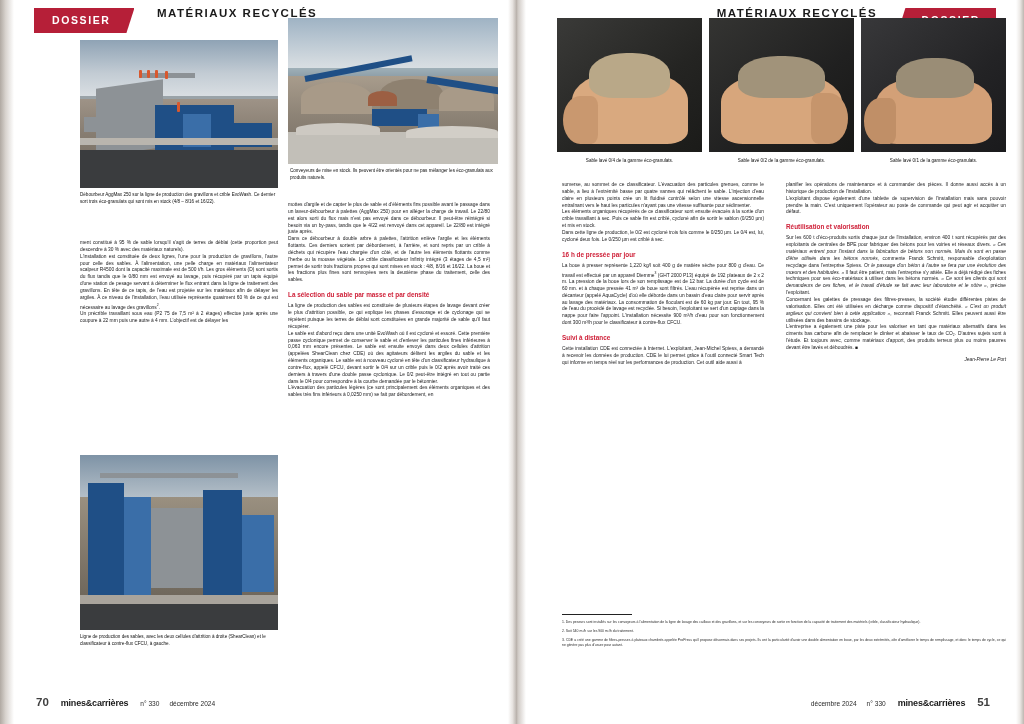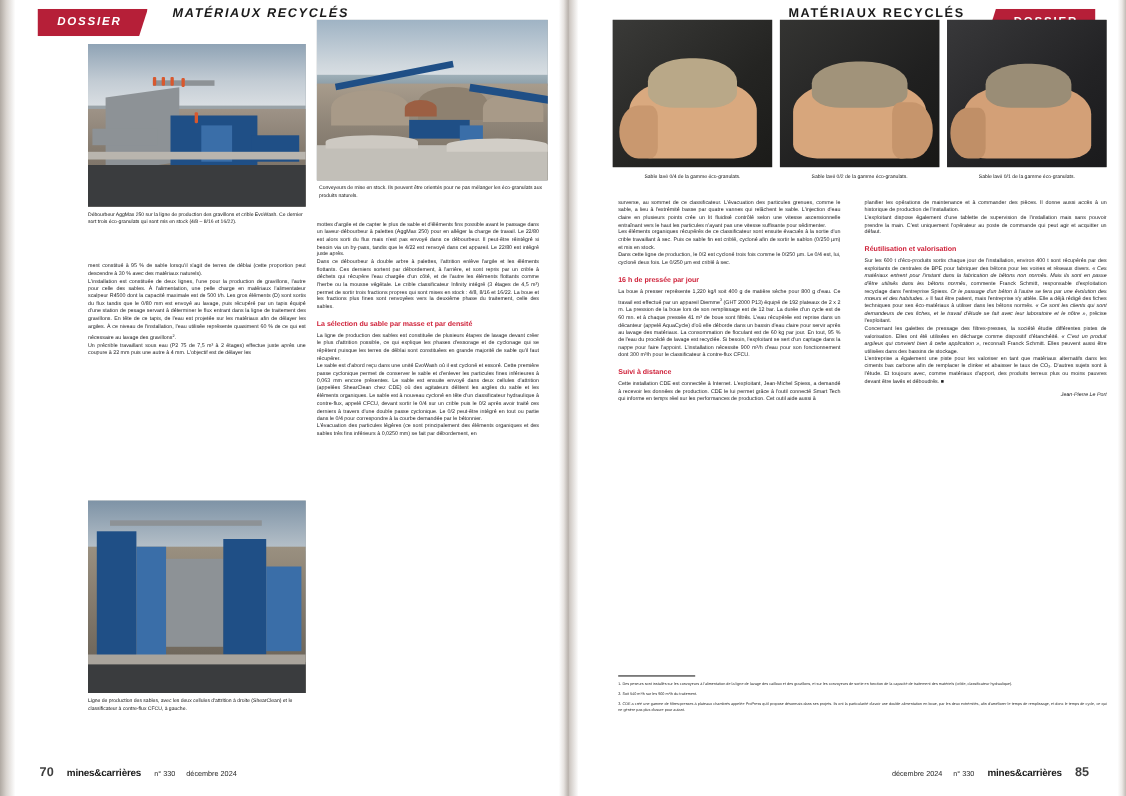--- a/index.html
+++ b/index.html
@@ -106,21 +106,21 @@
   .foot-meta{font-size:6.6px;color:#2a2a2a;}
 </style>
 </head>
 <body>
 
 <div class="spread">
 
   <div class="page page-left"></div>
   <div class="page page-right"></div>
 
-  <div class="hdr" style="left:34px;font-style:italic;">
+  <div class="hdr" style="left:34px;">
     <span class="dossier-tab left-tab">DOSSIER</span>
     <span class="hdr-title" style="margin-left:18px;position:relative;top:-7px;">MATÉRIAUX RECYCLÉS</span>
   </div>
 
   <div class="hdr" style="right:28px;text-align:right;">
     <span class="hdr-title" style="margin-right:16px;position:relative;top:-7px;">MATÉRIAUX RECYCLÉS</span>
     <span class="dossier-tab right-tab">DOSSIER</span>
   </div>
 
   <div class="ph" style="left:80px;top:40px;width:198px;height:148px;">
@@ -243,20 +243,20 @@
     <span class="pgnum">70</span>
     <span class="brandbox" style="margin-left:10px;"><span class="brand">mines</span><span class="brand amp">&amp;</span><span class="brand">carrières</span></span>
     <span class="foot-meta" style="margin-left:10px;">n° 330</span>
     <span class="foot-meta" style="margin-left:8px;">décembre 2024</span>
   </div>
 
   <div class="foot" style="right:34px;bottom:16px;">
     <span class="foot-meta" style="margin-right:8px;">décembre 2024</span>
     <span class="foot-meta" style="margin-right:10px;">n° 330</span>
     <span class="brandbox" style="margin-right:10px;"><span class="brand">mines</span><span class="brand amp">&amp;</span><span class="brand">carrières</span></span>
-    <span class="pgnum">85</span>
+    <span class="pgnum">51</span>
   </div>
 
   <div class="edge-left"></div>
   <div class="gutter"></div>
   <div class="edge-right"></div>
 
 </div>
 
 </body></html>

